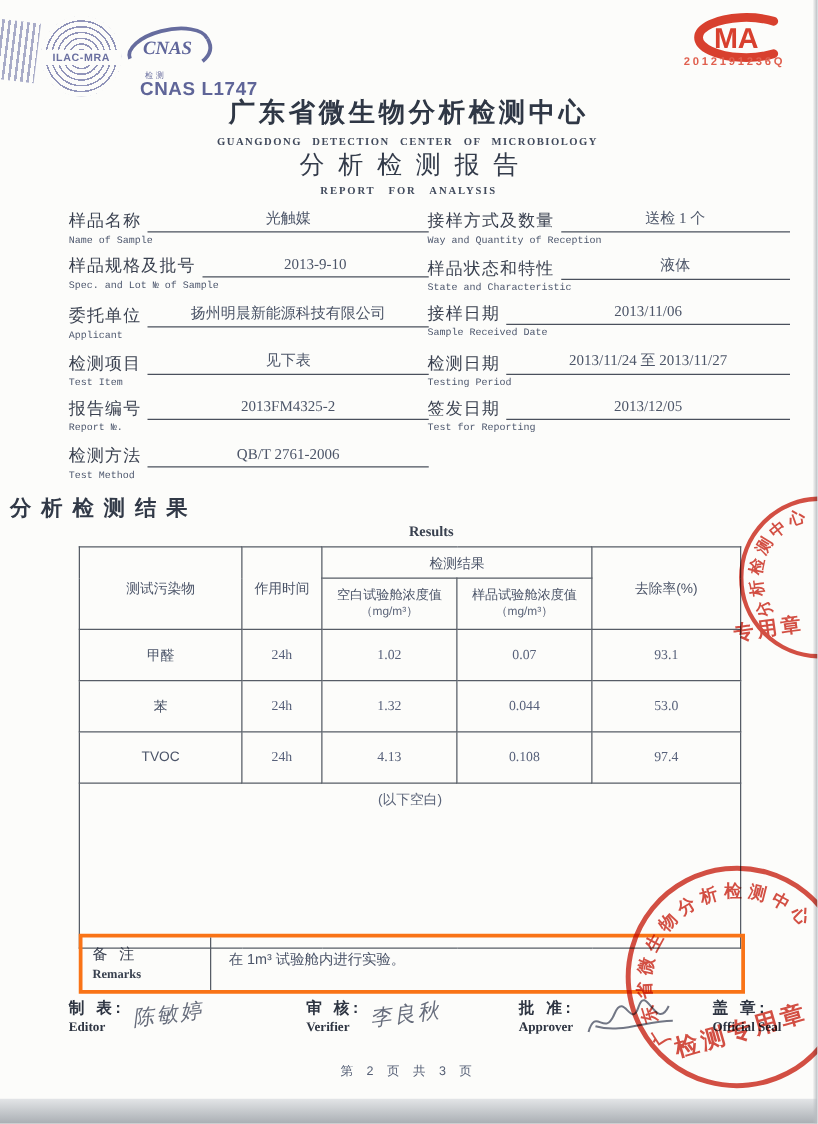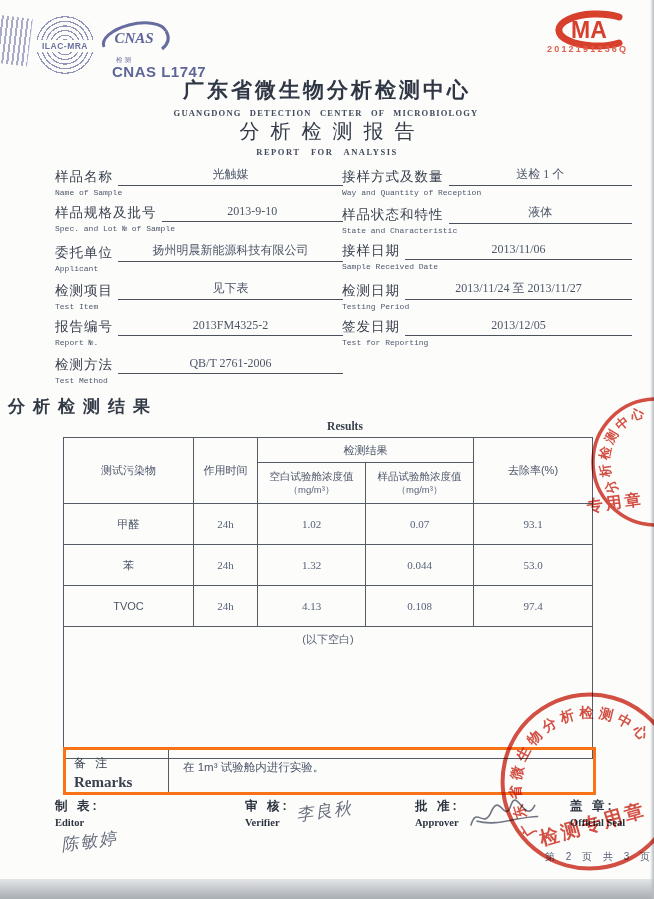--- a/index.html
+++ b/index.html
@@ -60,31 +60,31 @@
   .results .h2 td{height:40px;font-size:10.5px;line-height:1.3;}
   .results .unit{font-size:9.5px;color:#5a6378;}
   .results .drow td{height:40px;font-size:11px;color:#57617a;font-family:"Liberation Serif",serif;}
   .results .drow td.pol{font-family:"Liberation Sans",sans-serif;color:#4b5468;}
   .results .blank-row td{height:126px;vertical-align:top;padding-top:5px;font-size:11px;color:#5a6378;}
   .tbl-wrap{left:63px;top:437px;}
 
   .remarks{left:63px;top:747px;width:527px;height:42px;border:3px solid #f97316;display:flex;}
   .remarks .rlab{width:86px;border-right:1px solid #565c66;padding:5px 8px 0 8px;}
   .remarks .rlab .cn{font-size:12px;letter-spacing:3px;color:#3a4150;}
-  .remarks .rlab .en{font-size:15px;font-weight:bold;font-family:"Liberation Serif",serif;color:#39414f;margin-top:2px;}
+  .remarks .rlab .en{font-size:10px;font-weight:bold;font-family:"Liberation Serif",serif;color:#39414f;margin-top:2px;}
   .remarks .rval{flex:1;padding:10px 0 0 14px;font-size:11.5px;color:#4b5468;}
 
   
   .sig-row{left:55px;top:798px;width:575px;height:50px;}
   .sig-group{position:absolute;top:0;display:flex;align-items:flex-start;}
   .sig-labels .cn{font-size:12.5px;font-weight:600;letter-spacing:3px;color:#2e3542;white-space:nowrap;}
   .sig-labels .en{font-size:10.5px;font-weight:bold;font-family:"Liberation Serif",serif;color:#2e3542;margin-top:2px;}
   .handsig{font-size:17px;font-style:italic;color:#4d5466;transform:rotate(-7deg);
     letter-spacing:2px;margin:2px 0 0 6px;font-family:"Liberation Serif",serif;opacity:.85;}
-  .footer{left:0;top:850px;width:654px;text-align:right;font-size:10px;color:#555f75;letter-spacing:4px;}
+  .footer{left:0;top:850px;width:654px;text-align:center;font-size:10px;color:#555f75;letter-spacing:4px;}
 
   
   .seal{mix-blend-mode:multiply;opacity:.88;}
   .seal-mid{left:556px;top:390px;}
   .seal-bottom{left:490px;top:678px;transform:rotate(-6deg);}
 </style>
 </head>
 <body>
 
 <div class="page">
@@ -261,21 +261,21 @@
 
   <div class="abs remarks">
     <div class="rlab">
       <div class="cn">备 注</div>
       <div class="en">Remarks</div>
     </div>
     <div class="rval">在 1m³ 试验舱内进行实验。</div>
   </div>
 
   <div class="abs sig-row">
-    <div class="sig-group" style="left:0;flex-direction:column;">
+    <div class="sig-group" style="left:0;">
       <div class="sig-labels">
         <div class="cn">制 表:</div>
         <div class="en">Editor</div>
       </div>
       <div class="handsig">陈敏婷</div>
     </div>
     <div class="sig-group" style="left:190px;">
       <div class="sig-labels">
         <div class="cn">审 核:</div>
         <div class="en">Verifier</div>

